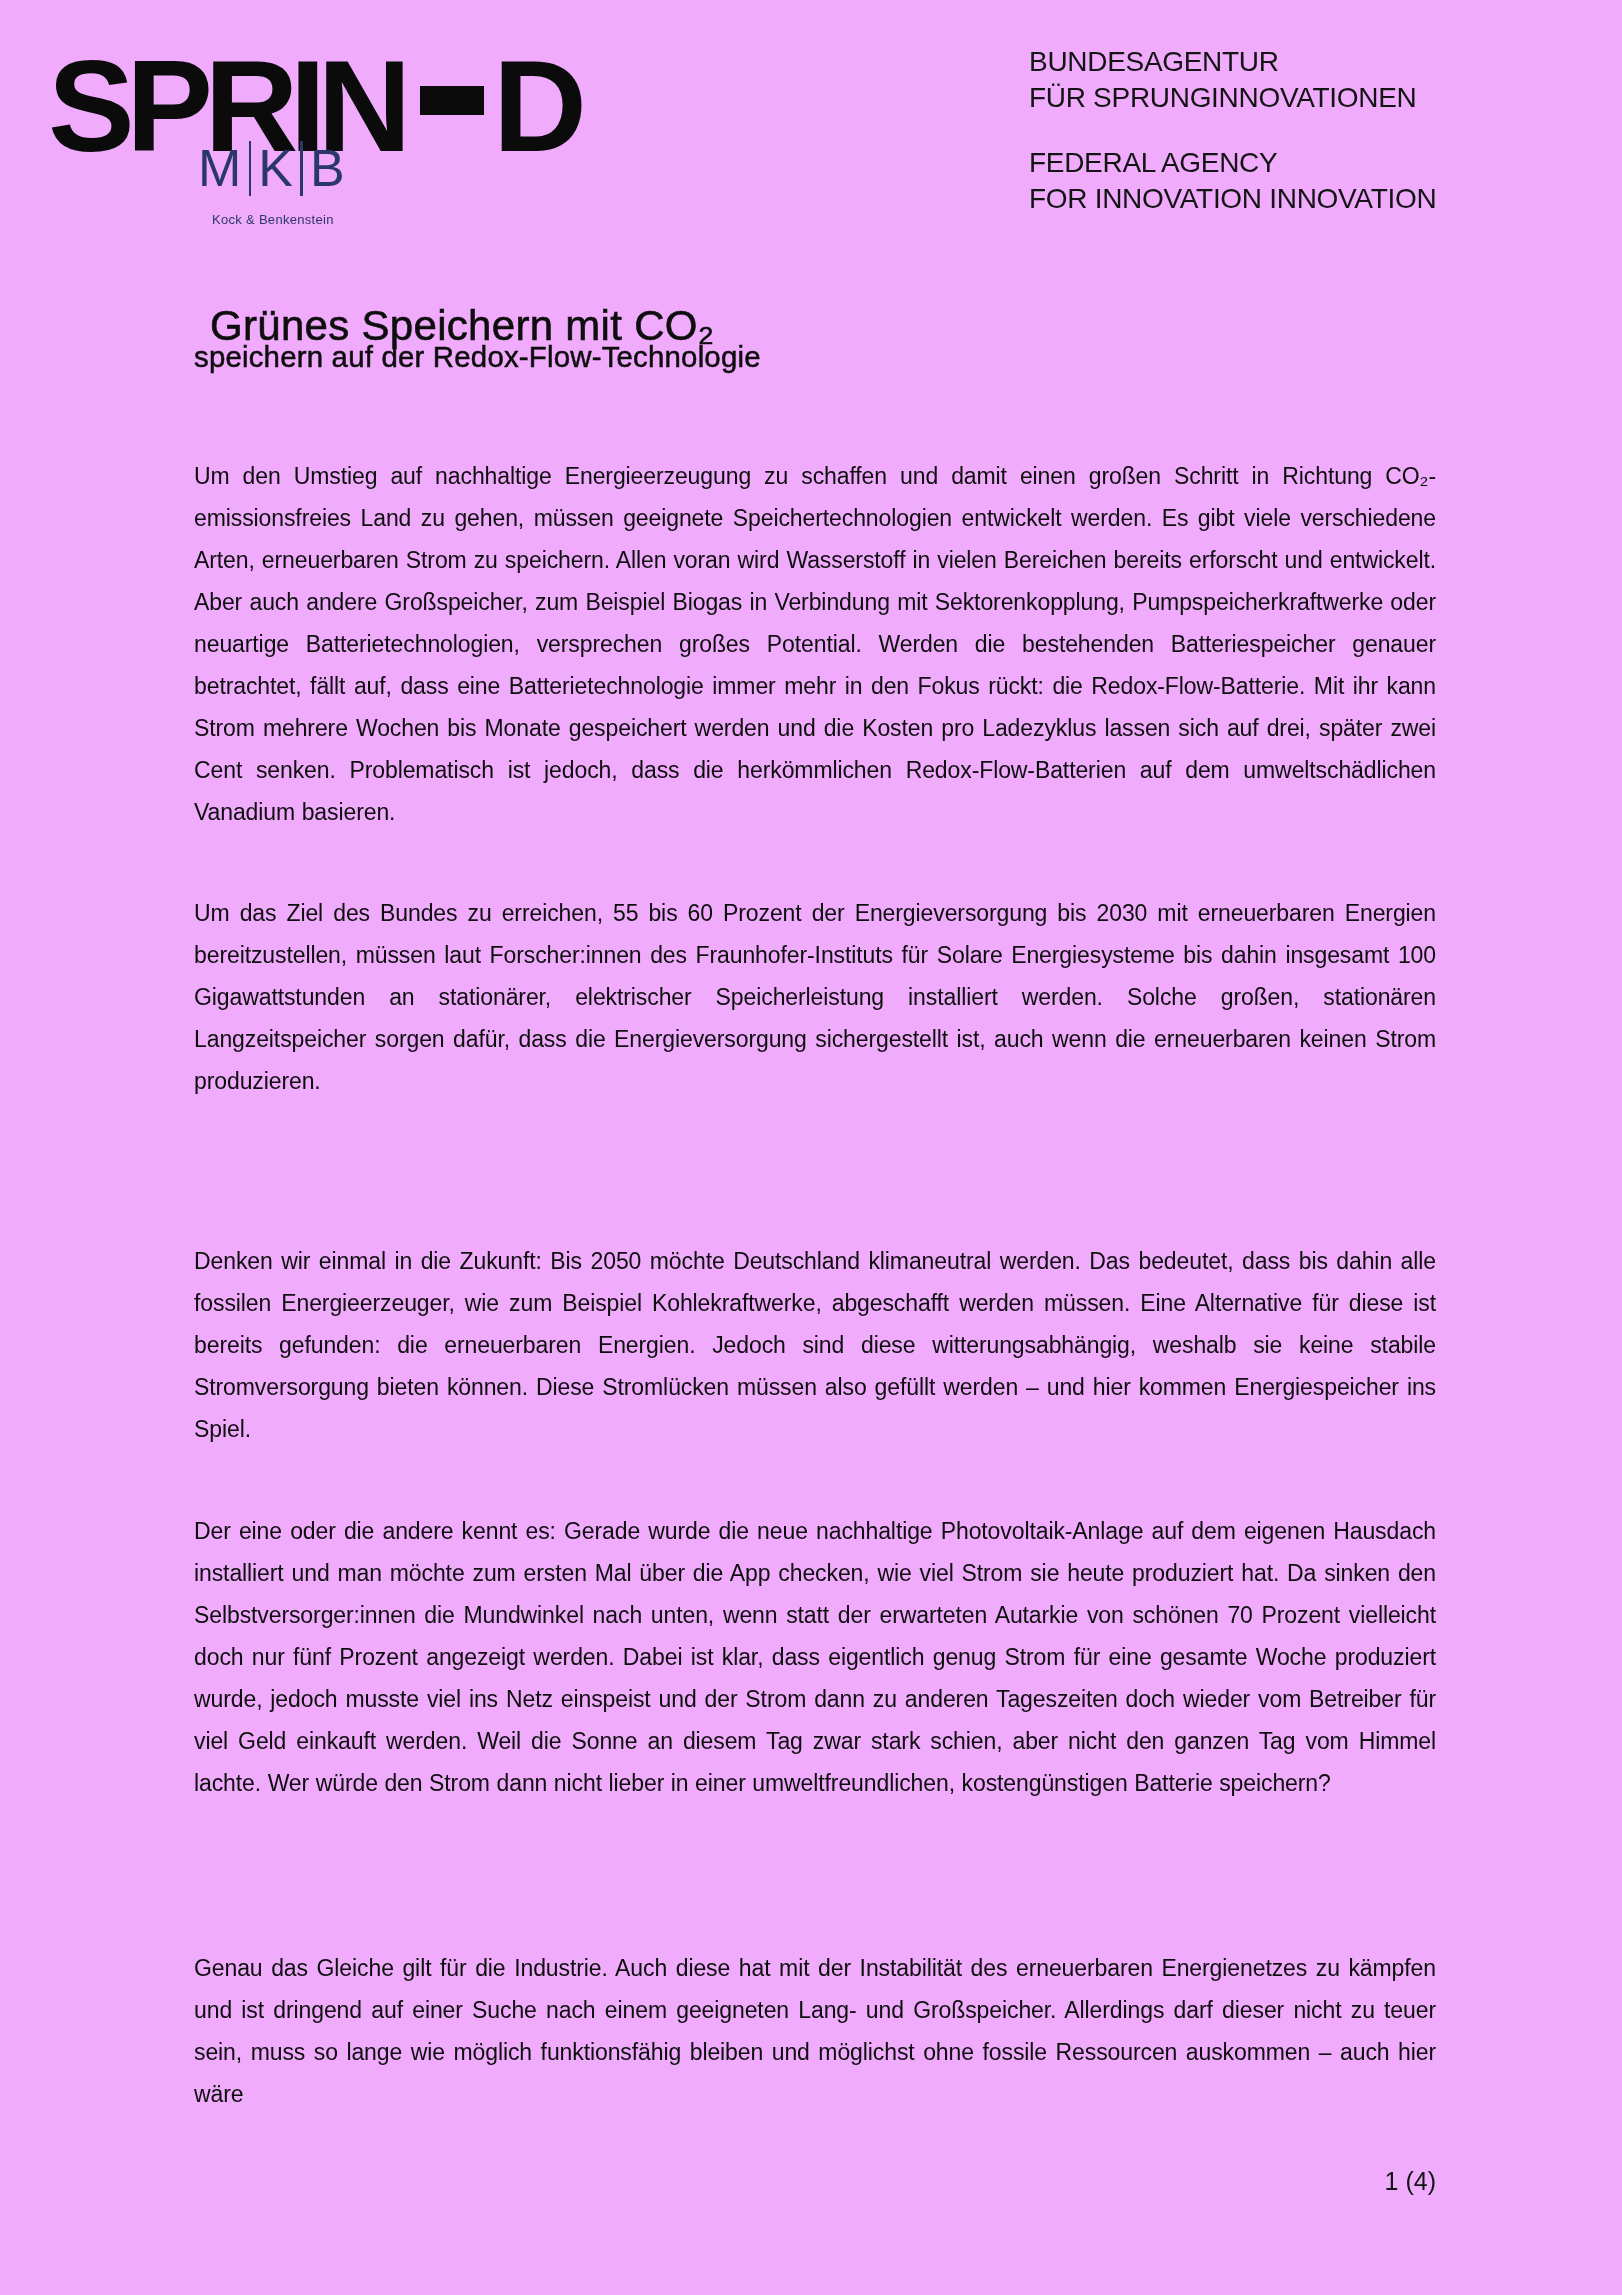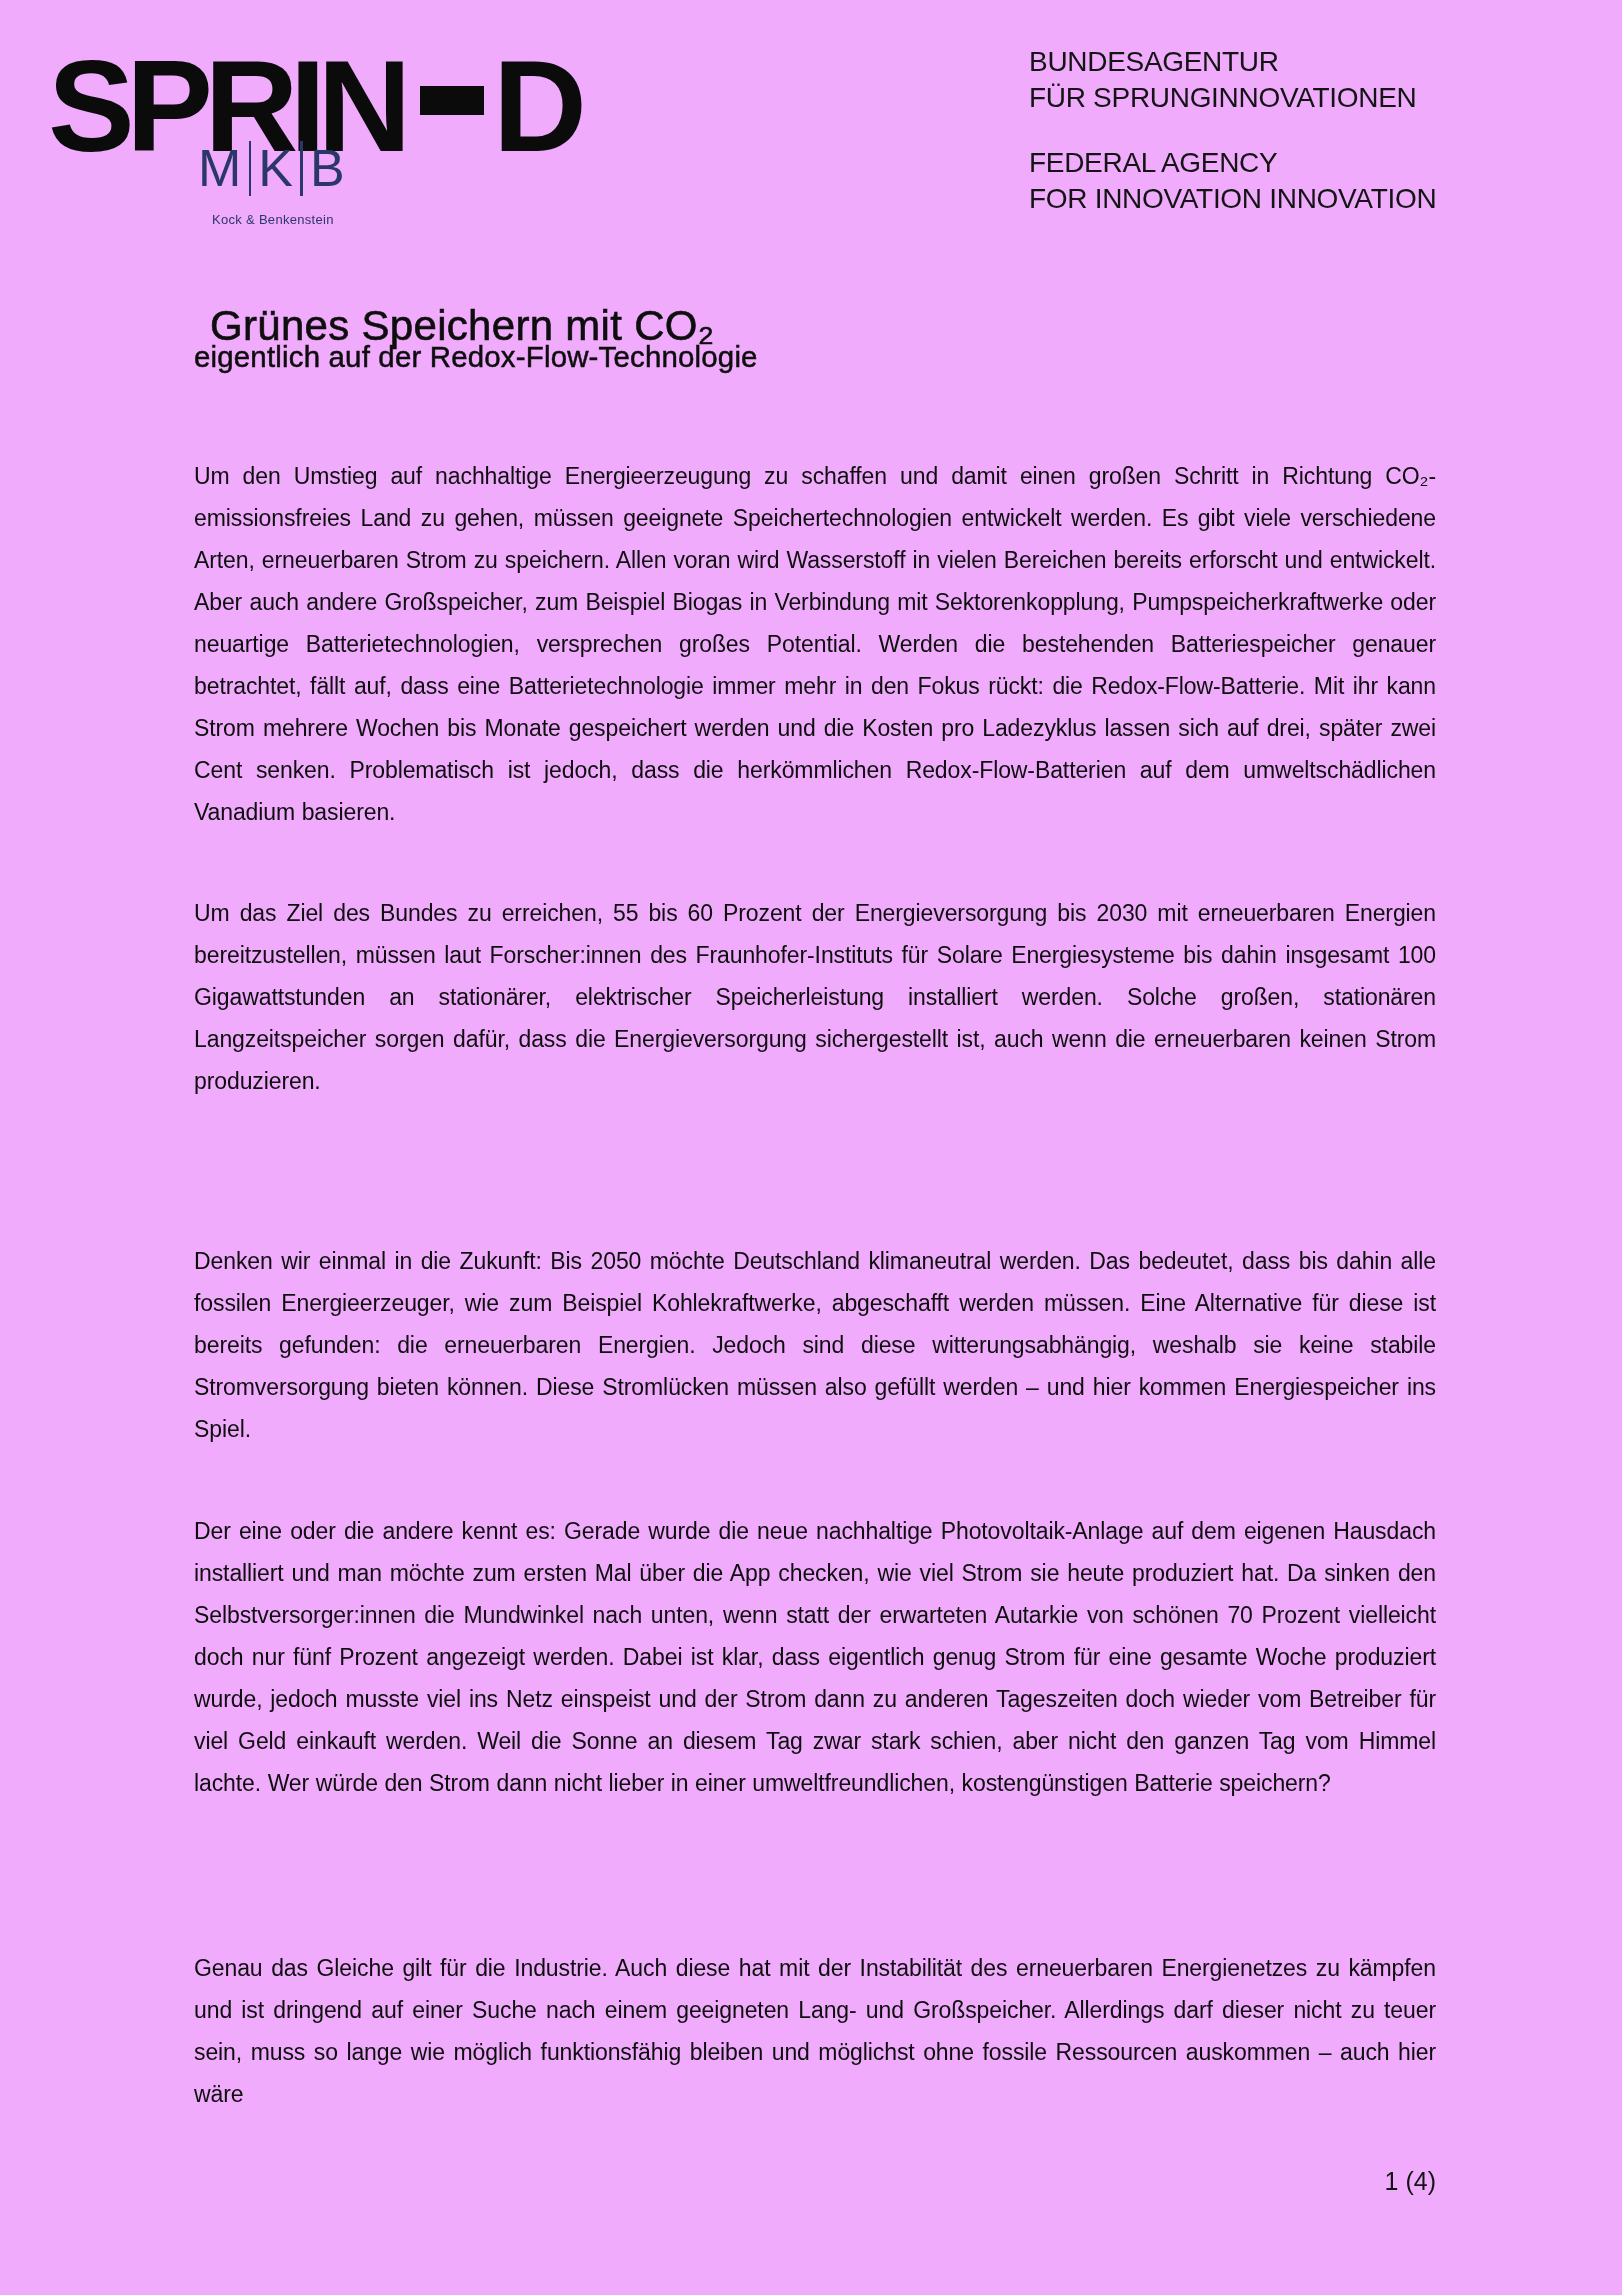--- a/index.html
+++ b/index.html
@@ -146,21 +146,21 @@
     <div>BUNDESAGENTUR</div>
     <div>FÜR SPRUNGINNOVATIONEN</div>
   </div>
   <div class="agency agency-en">
     <div>FEDERAL AGENCY</div>
     <div>FOR INNOVATION INNOVATION</div>
   </div>
 
   <h1 class="doc-title" style="margin:16px;">Grünes Speichern mit CO₂</h1>
   <div class="doc-subtitle">
-    <div>eigentlich auf der Redox-Flow-Technologie</div>
+    <div>speichern auf der Redox-Flow-Technologie</div>
   </div>
 
   <p class="para para-1" style="margin:0;">Um den Umstieg auf nachhaltige Energieerzeugung zu schaffen und damit einen großen Schritt in Richtung CO₂-emissionsfreies Land zu gehen, müssen geeignete Speichertechnologien entwickelt werden. Es gibt viele verschiedene Arten, erneuerbaren Strom zu speichern. Allen voran wird Wasserstoff in vielen Bereichen bereits erforscht und entwickelt. Aber auch andere Großspeicher, zum Beispiel Biogas in Verbindung mit Sektorenkopplung, Pumpspeicherkraftwerke oder neuartige Batterietechnologien, versprechen großes Potential. Werden die bestehenden Batteriespeicher genauer betrachtet, fällt auf, dass eine Batterietechnologie immer mehr in den Fokus rückt: die Redox-Flow-Batterie. Mit ihr kann Strom mehrere Wochen bis Monate gespeichert werden und die Kosten pro Ladezyklus lassen sich auf drei, später zwei Cent senken. Problematisch ist jedoch, dass die herkömmlichen Redox-Flow-Batterien auf dem umweltschädlichen Vanadium basieren.</p>
   <p class="para para-2" style="margin:0;">Um das Ziel des Bundes zu erreichen, 55 bis 60 Prozent der Energieversorgung bis 2030 mit erneuerbaren Energien bereitzustellen, müssen laut Forscher:innen des Fraunhofer-Instituts für Solare Energiesysteme bis dahin insgesamt 100 Gigawattstunden an stationärer, elektrischer Speicherleistung installiert werden. Solche großen, stationären Langzeitspeicher sorgen dafür, dass die Energieversorgung sichergestellt ist, auch wenn die erneuerbaren keinen Strom produzieren.</p>
 
 
   <p class="para para-3" style="margin:0;">Denken wir einmal in die Zukunft: Bis 2050 möchte Deutschland klimaneutral werden. Das bedeutet, dass bis dahin alle fossilen Energieerzeuger, wie zum Beispiel Kohlekraftwerke, abgeschafft werden müssen. Eine Alternative für diese ist bereits gefunden: die erneuerbaren Energien. Jedoch sind diese witterungsabhängig, weshalb sie keine stabile Stromversorgung bieten können. Diese Stromlücken müssen also gefüllt werden – und hier kommen Energiespeicher ins Spiel.</p>
   <p class="para para-4" style="margin:0;">Der eine oder die andere kennt es: Gerade wurde die neue nachhaltige Photovoltaik-Anlage auf dem eigenen Hausdach installiert und man möchte zum ersten Mal über die App checken, wie viel Strom sie heute produziert hat. Da sinken den Selbstversorger:innen die Mundwinkel nach unten, wenn statt der erwarteten Autarkie von schönen 70 Prozent vielleicht doch nur fünf Prozent angezeigt werden. Dabei ist klar, dass eigentlich genug Strom für eine gesamte Woche produziert wurde, jedoch musste viel ins Netz einspeist und der Strom dann zu anderen Tageszeiten doch wieder vom Betreiber für viel Geld einkauft werden. Weil die Sonne an diesem Tag zwar stark schien, aber nicht den ganzen Tag vom Himmel lachte. Wer würde den Strom dann nicht lieber in einer umweltfreundlichen, kostengünstigen Batterie speichern?</p>
   <p class="para para-5" style="margin:0;">Genau das Gleiche gilt für die Industrie. Auch diese hat mit der Instabilität des erneuerbaren Energienetzes zu kämpfen und ist dringend auf einer Suche nach einem geeigneten Lang- und Großspeicher. Allerdings darf dieser nicht zu teuer sein, muss so lange wie möglich funktionsfähig bleiben und möglichst ohne fossile Ressourcen auskommen – auch hier wäre</p>
 

